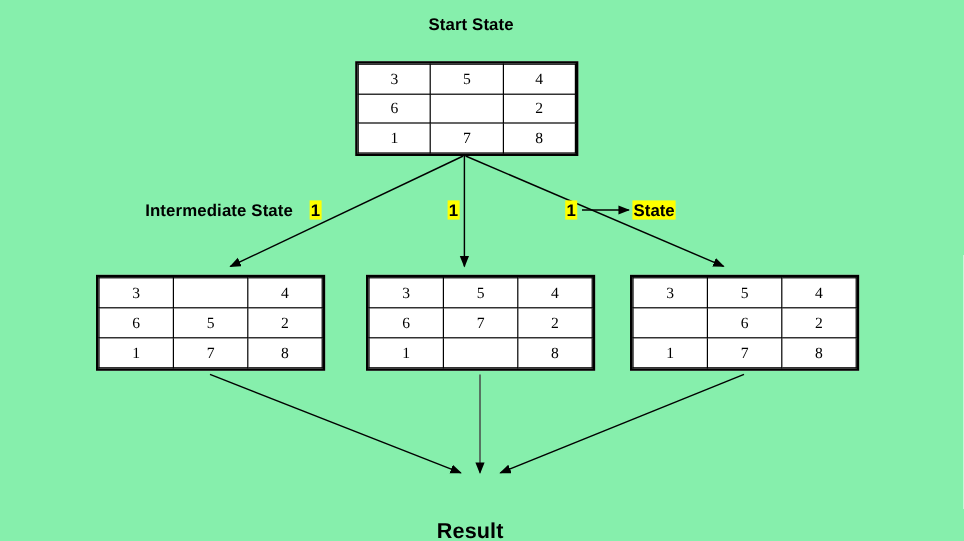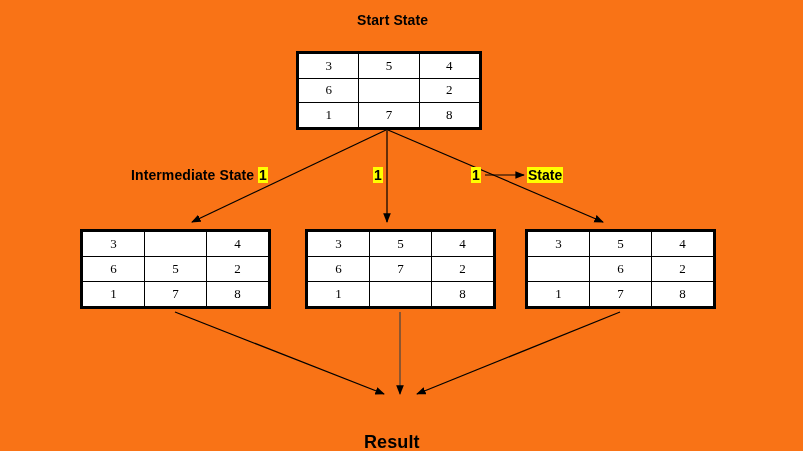--- a/index.html
+++ b/index.html
@@ -4,21 +4,21 @@
 <style>
   html, body {
     margin: 0;
     padding: 0;
     background: #ffffff;
   }
   #canvas {
     position: relative;
     width: 803px;
     height: 451px;
-    background: #f97316;
+    background: #86efac;
     font-family: "Liberation Sans", sans-serif;
     overflow: hidden;
     text-decoration: underline;
   }
   #edges {
     position: absolute;
     left: 0;
     top: 0;
     width: 803px;
     height: 451px;
@@ -108,21 +108,21 @@
       </tr>
       <tr>
         <td>1</td>
         <td>7</td>
         <td>8</td>
       </tr>
     </tbody>
       </table>
   </div>
 
-  <div class="heading" style="left:131px; top:167px;">Intermediate State</div>
+  <div class="heading" style="left:121px; top:167px;">Intermediate State</div>
 
   <div class="cost-label" style="left:258px; top:167px;">1</div>
   <div class="cost-label" style="left:373px; top:167px;">1</div>
   <div class="cost-label" style="left:471px; top:167px;">1</div>
   <div class="cost-label" style="left:527px; top:167px;">State</div>
 
   <div class="grid" style="left:80px; top:229px; width:191px; height:80px;">
     <table>
       <tbody>
           <tr>

